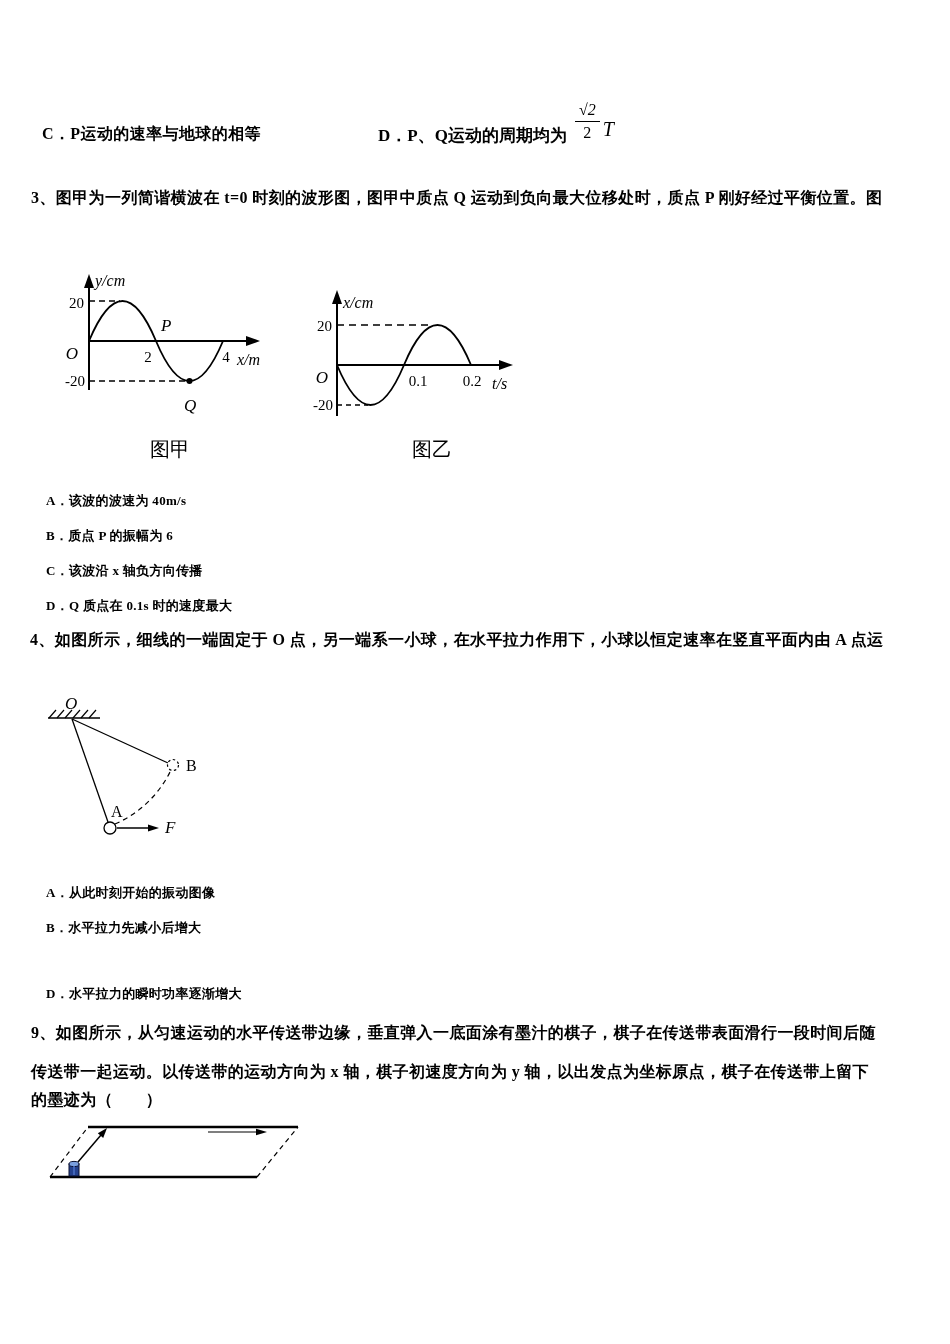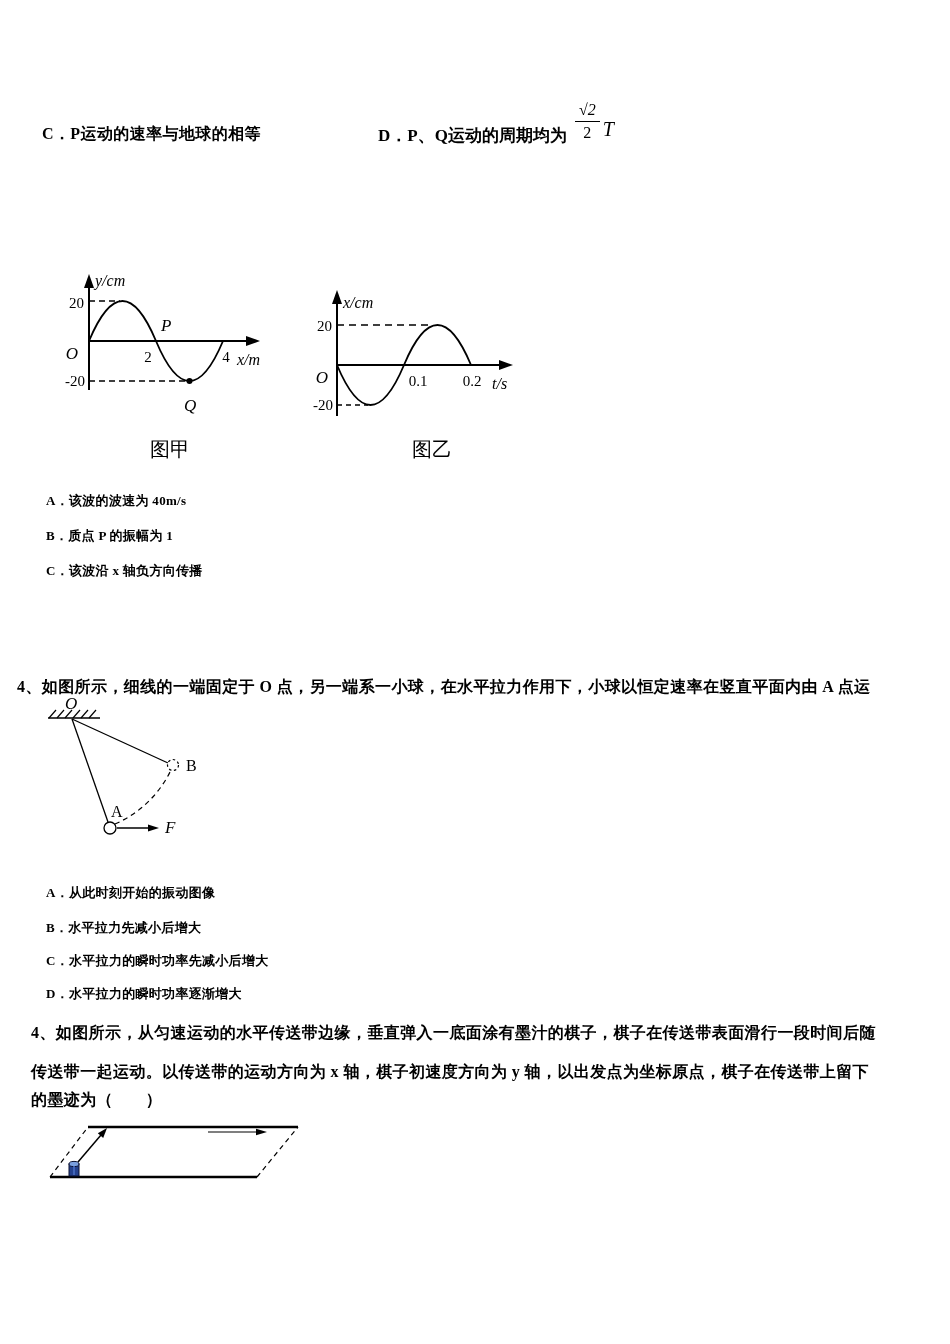--- a/index.html
+++ b/index.html
@@ -31,20 +31,21 @@
   <div class="tline" style="left:42px;top:124px;">C．P运动的速率与地球的相等</div>
   <div class="dline" style="left:378px;top:124px;">
     <span>D．P、Q运动的周期均为</span>
     <span class="frac">
       <span class="fnum">√2</span>
       <span class="fden">2</span>
     </span>
     <span class="fT">T</span>
   </div>
 
+  <div class="tline" style="left:31px;top:188px;">3、图甲为一列简谐横波在 t=0 时刻的波形图，图甲中质点 Q 运动到负向最大位移处时，质点 P 刚好经过平衡位置。图</div>
 
   <svg style="left:45px;top:270px;" width="260" height="200" viewBox="0 0 260 200">
     <line x1="44" y1="120" x2="44" y2="10" stroke="#000" stroke-width="2"></line>
     <polygon points="44,4 39,18 49,18" fill="#000"></polygon>
     <line x1="44" y1="71" x2="206" y2="71" stroke="#000" stroke-width="2"></line>
     <polygon points="215,71 201,66 201,76" fill="#000"></polygon>
     <line x1="44" y1="31" x2="75" y2="31" stroke="#000" stroke-width="1.4" stroke-dasharray="6,4"></line>
     <line x1="44" y1="111" x2="144" y2="111" stroke="#000" stroke-width="1.4" stroke-dasharray="6,4"></line>
     <path d="M44,71 Q60.75,31 77.5,31 Q94.25,31 111,71 Q127.75,111 144.5,111 Q161.25,111 178,71" fill="none" stroke="#000" stroke-width="1.8"></path>
     <circle cx="144.5" cy="111" r="3" fill="#000"></circle>
@@ -72,24 +73,25 @@
     <text class="axnum" x="22" y="61" text-anchor="end">20</text>
     <text class="axnum" x="23" y="140" text-anchor="end">-20</text>
     <text class="ptlab" x="12" y="113" text-anchor="middle">O</text>
     <text class="axnum" x="108" y="116" text-anchor="middle">0.1</text>
     <text class="axnum" x="162" y="116" text-anchor="middle">0.2</text>
     <text class="axlab" x="182" y="119">t/s</text>
     <text class="cap" x="122" y="186" text-anchor="middle">图乙</text>
   </svg>
 
   <div class="opt" style="left:46px;top:492px;">A．该波的波速为 40m/s</div>
-  <div class="opt" style="left:46px;top:527px;">B．质点 P 的振幅为 1</div>
+  <div class="opt" style="left:46px;top:527px;">B．质点 P 的振幅为 6</div>
   <div class="opt" style="left:46px;top:562px;">C．该波沿 x 轴负方向传播</div>
+  <div class="opt" style="left:46px;top:597px;">D．Q 质点在 0.1s 时的速度最大</div>
 
-  <div class="tline" style="left:17px;top:630px;margin-top:47px;">4、如图所示，细线的一端固定于 O 点，另一端系一小球，在水平拉力作用下，小球以恒定速率在竖直平面内由 A 点运</div>
+  <div class="tline" style="left:30px;top:630px;">4、如图所示，细线的一端固定于 O 点，另一端系一小球，在水平拉力作用下，小球以恒定速率在竖直平面内由 A 点运</div>
 
   <svg style="left:45px;top:698px;" width="200" height="150" viewBox="0 0 200 150">
     <line x1="3" y1="20" x2="55" y2="20" stroke="#000" stroke-width="1.5"></line>
     <g stroke="#000" stroke-width="1.2">
       <line x1="4" y1="20" x2="11" y2="12"></line>
         <line x1="12" y1="20" x2="19" y2="12"></line>
       <line x1="20" y1="20" x2="27" y2="12"></line>
         <line x1="28" y1="20" x2="35" y2="12"></line>
       <line x1="36" y1="20" x2="43" y2="12"></line>
         <line x1="44" y1="20" x2="51" y2="12"></line>
@@ -102,24 +104,23 @@
     <line x1="72" y1="130" x2="105" y2="130" stroke="#000" stroke-width="1.4"></line>
     <polygon points="114,130 103,126.5 103,133.5" fill="#000"></polygon>
     <text class="ptlab" x="20" y="11">O</text>
     <text class="uplab" x="66" y="119">A</text>
     <text class="uplab" x="141" y="73">B</text>
     <text class="ptlab" x="120" y="135">F</text>
   </svg>
 
   <div class="opt" style="left:46px;top:884px;">A．从此时刻开始的振动图像</div>
   <div class="opt" style="left:46px;top:919px;text-align:center;">B．水平拉力先减小后增大</div>
-  <div class="opt" style="left:46px;top:952px;">C．水平拉力的瞬时功率先减小后增大</div>
   <div class="opt" style="left:46px;top:985px;">D．水平拉力的瞬时功率逐渐增大</div>
 
-  <div class="tline" style="left:31px;top:1023px;">4、如图所示，从匀速运动的水平传送带边缘，垂直弹入一底面涂有墨汁的棋子，棋子在传送带表面滑行一段时间后随</div>
+  <div class="tline" style="left:31px;top:1023px;">9、如图所示，从匀速运动的水平传送带边缘，垂直弹入一底面涂有墨汁的棋子，棋子在传送带表面滑行一段时间后随</div>
   <div class="tline" style="left:31px;top:1062px;">传送带一起运动。以传送带的运动方向为 x 轴，棋子初速度方向为 y 轴，以出发点为坐标原点，棋子在传送带上留下</div>
   <div class="tline" style="left:31px;top:1090px;">的墨迹为（　　）</div>
 
   <svg style="left:45px;top:1118px;" width="270" height="75" viewBox="0 0 270 75">
     <line x1="43" y1="9" x2="253" y2="9" stroke="#000" stroke-width="2.6"></line>
     <line x1="5" y1="59" x2="212" y2="59" stroke="#000" stroke-width="2.6"></line>
     <line x1="5" y1="59" x2="43" y2="9" stroke="#000" stroke-width="1.2" stroke-dasharray="5,4"></line>
     <line x1="212" y1="59" x2="253" y2="9" stroke="#000" stroke-width="1.2" stroke-dasharray="5,4"></line>
     <line x1="33" y1="44" x2="56" y2="17" stroke="#000" stroke-width="1.5"></line>
     <polygon points="62,10 58.2,19.9 52.8,15.3" fill="#000"></polygon>

